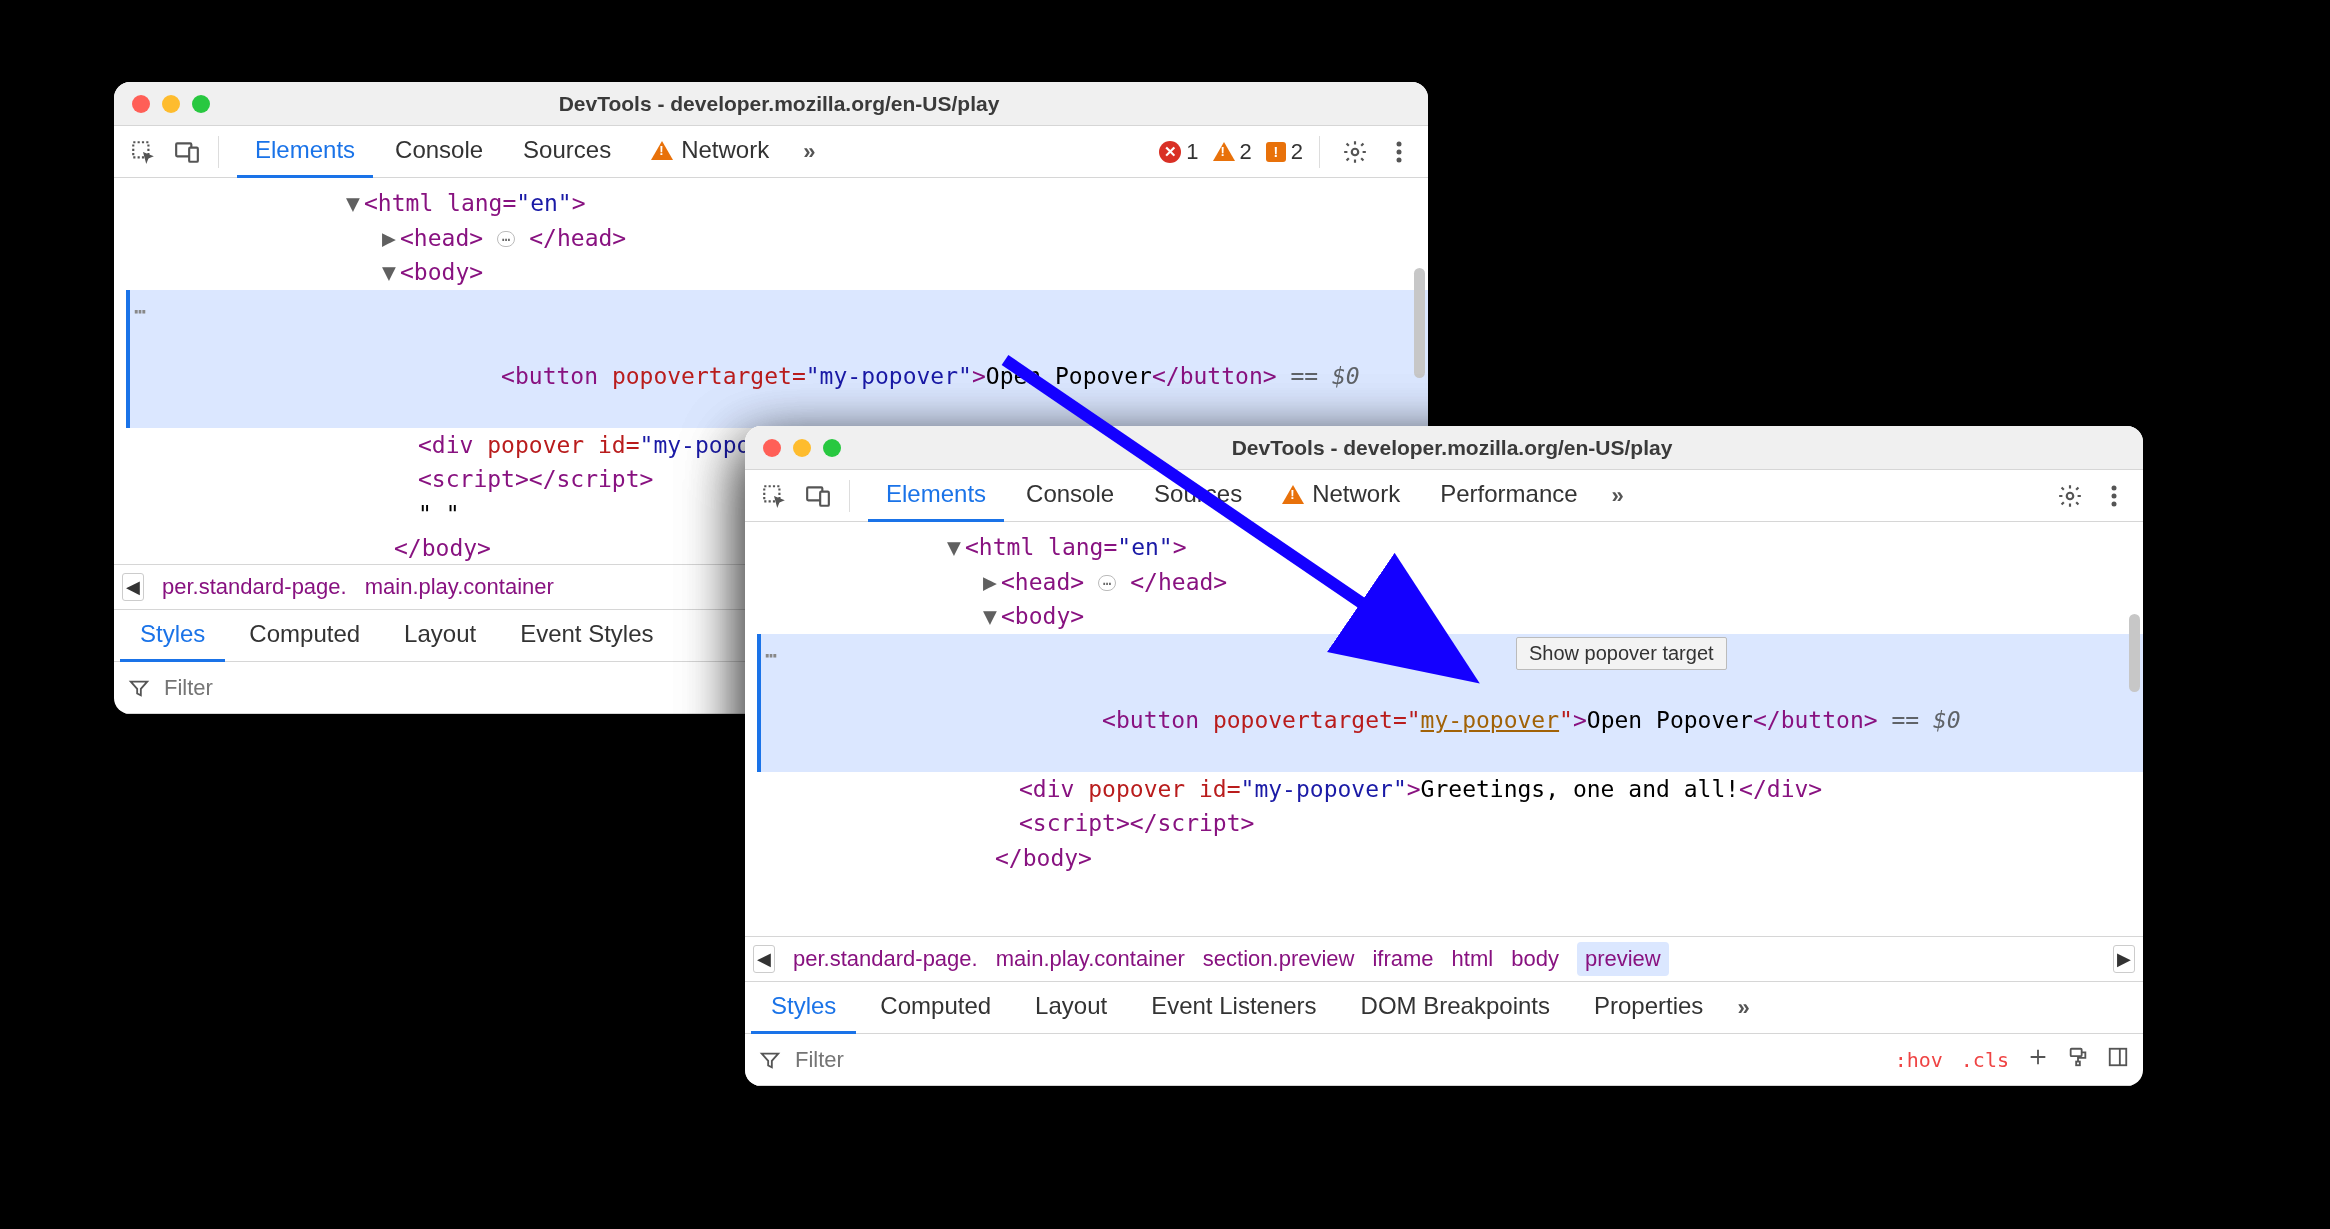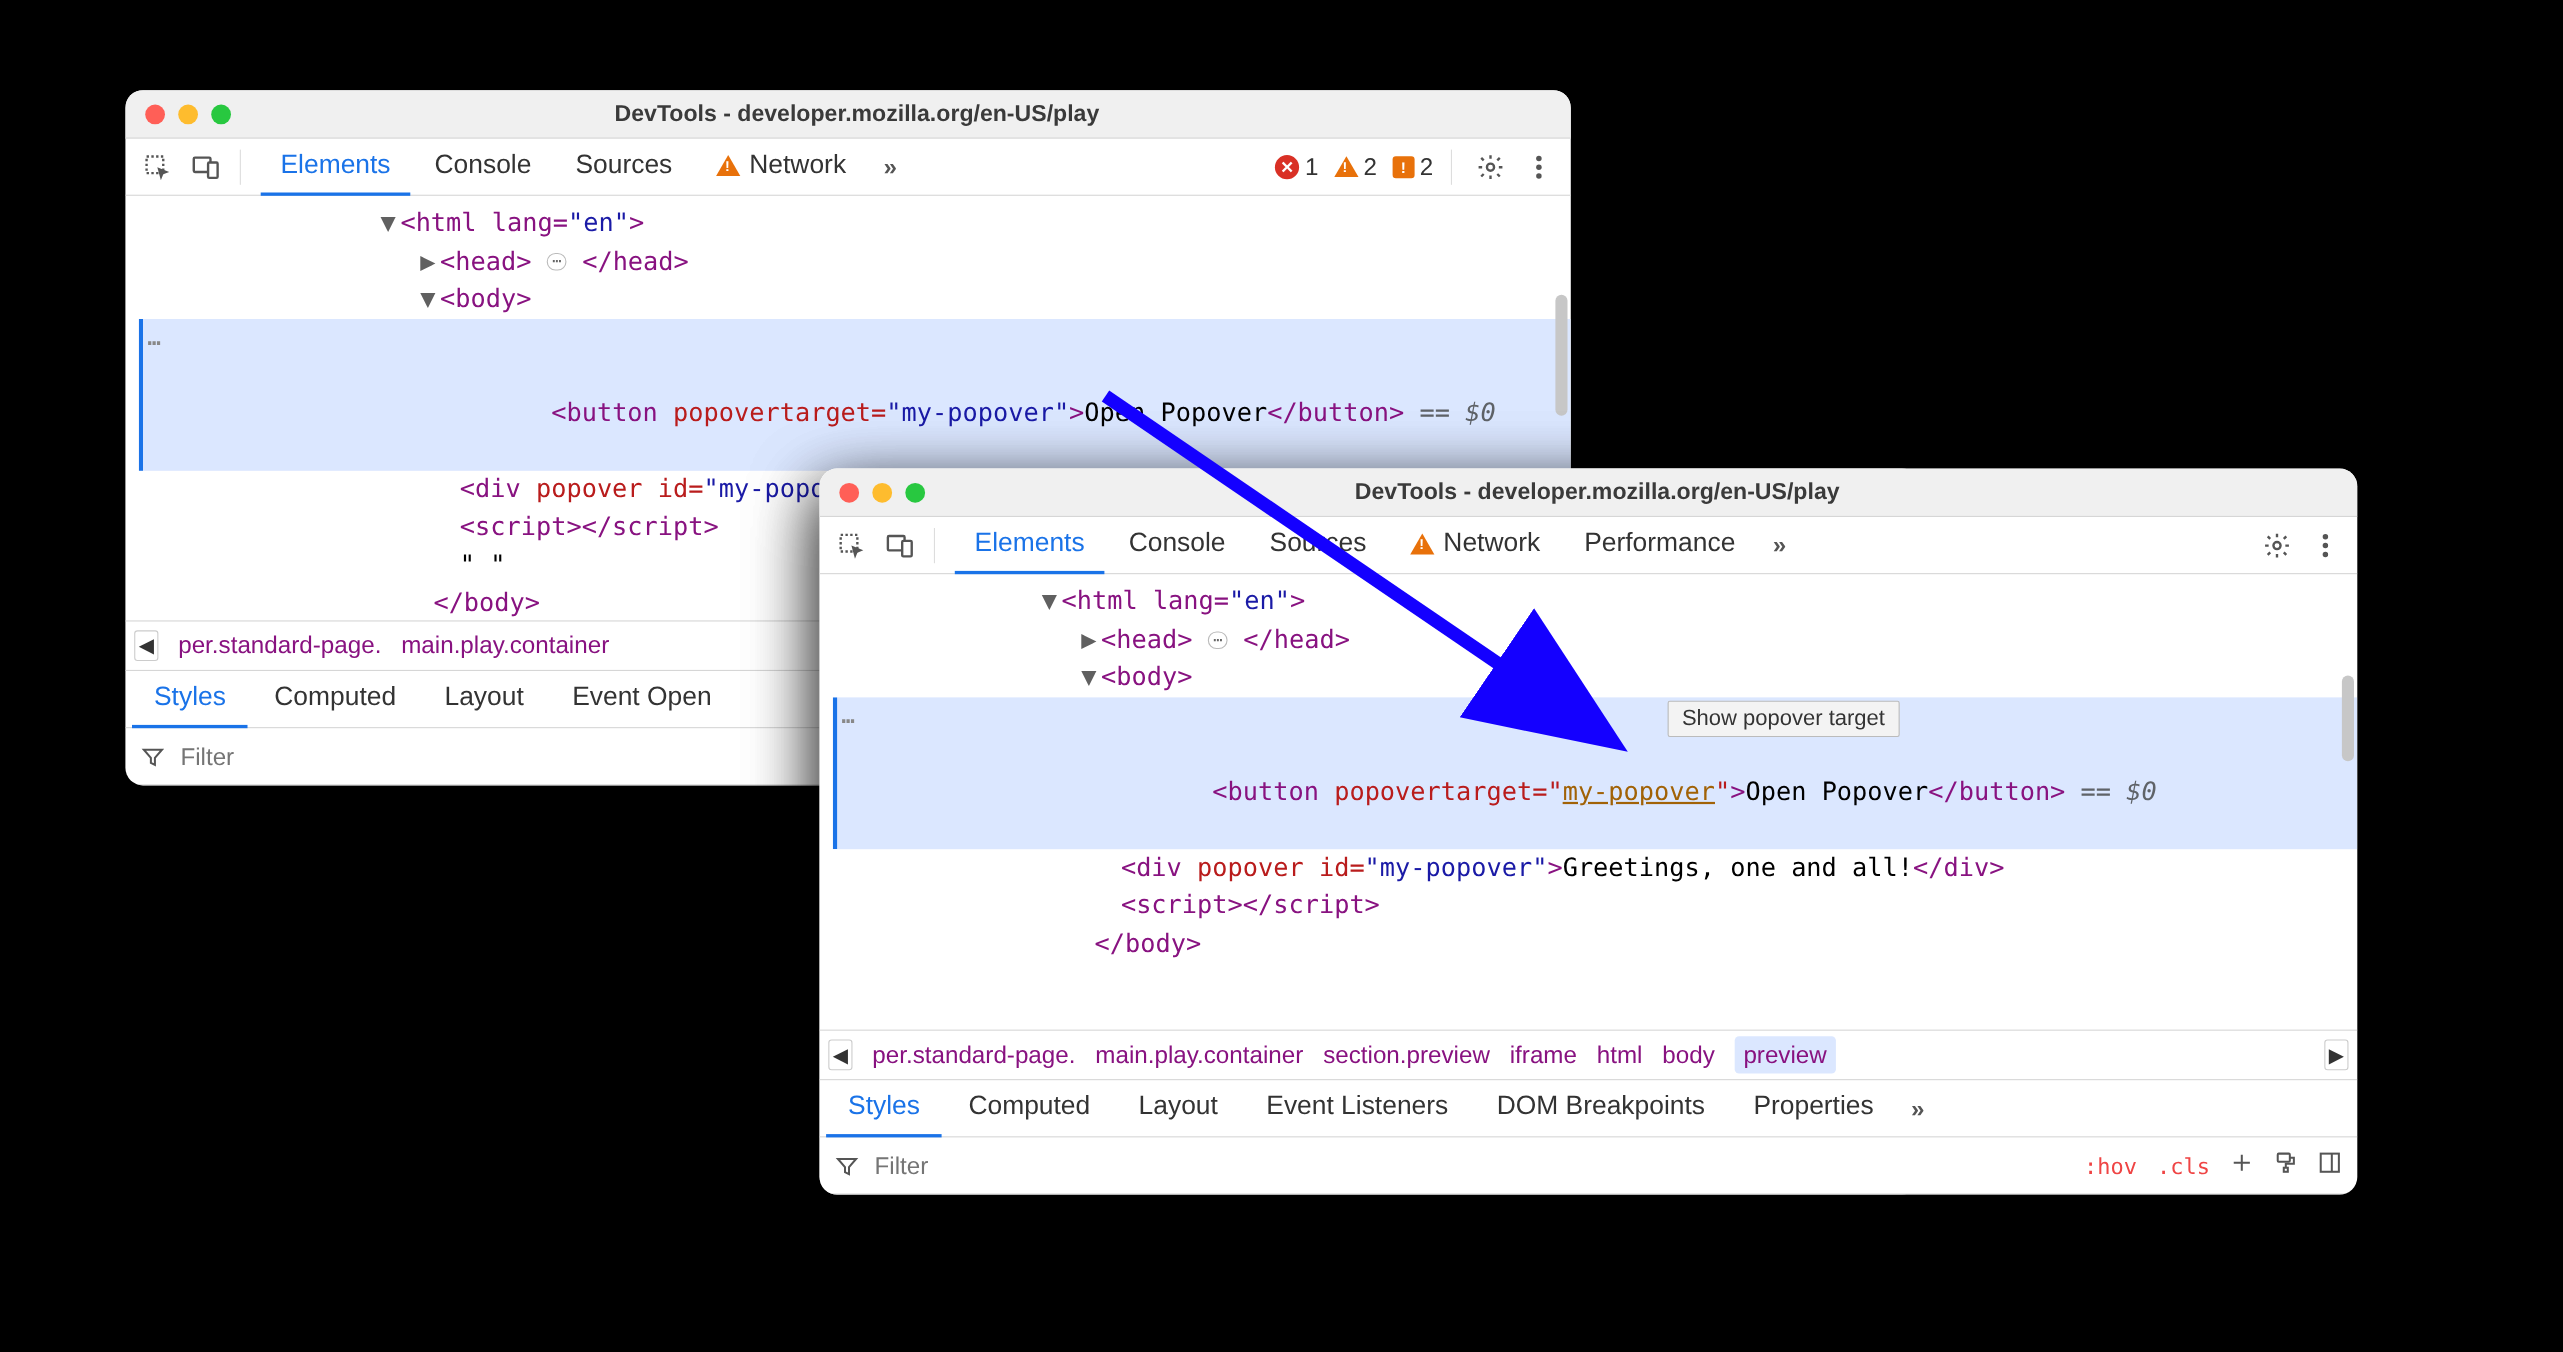--- a/index.html
+++ b/index.html
@@ -260,21 +260,21 @@
     <div class="subtab active">
         <span>Styles</span>
       </div>
     <div class="subtab">
         <span>Computed</span>
       </div>
     <div class="subtab">
         <span>Layout</span>
       </div>
     <div class="subtab">
-        <span>Event Open</span>
+        <span>Event Styles</span>
       </div>
   </div>
 
   <div class="filterbar">
     <svg width="22" height="22" viewBox="0 0 24 24" fill="none" stroke="#555" stroke-width="2">
         <path d="M3 5h18L14 13v7l-4-2v-5L3 5z"></path>
       </svg>
     <input placeholder="Filter" style="">
   </div>
 </div>

